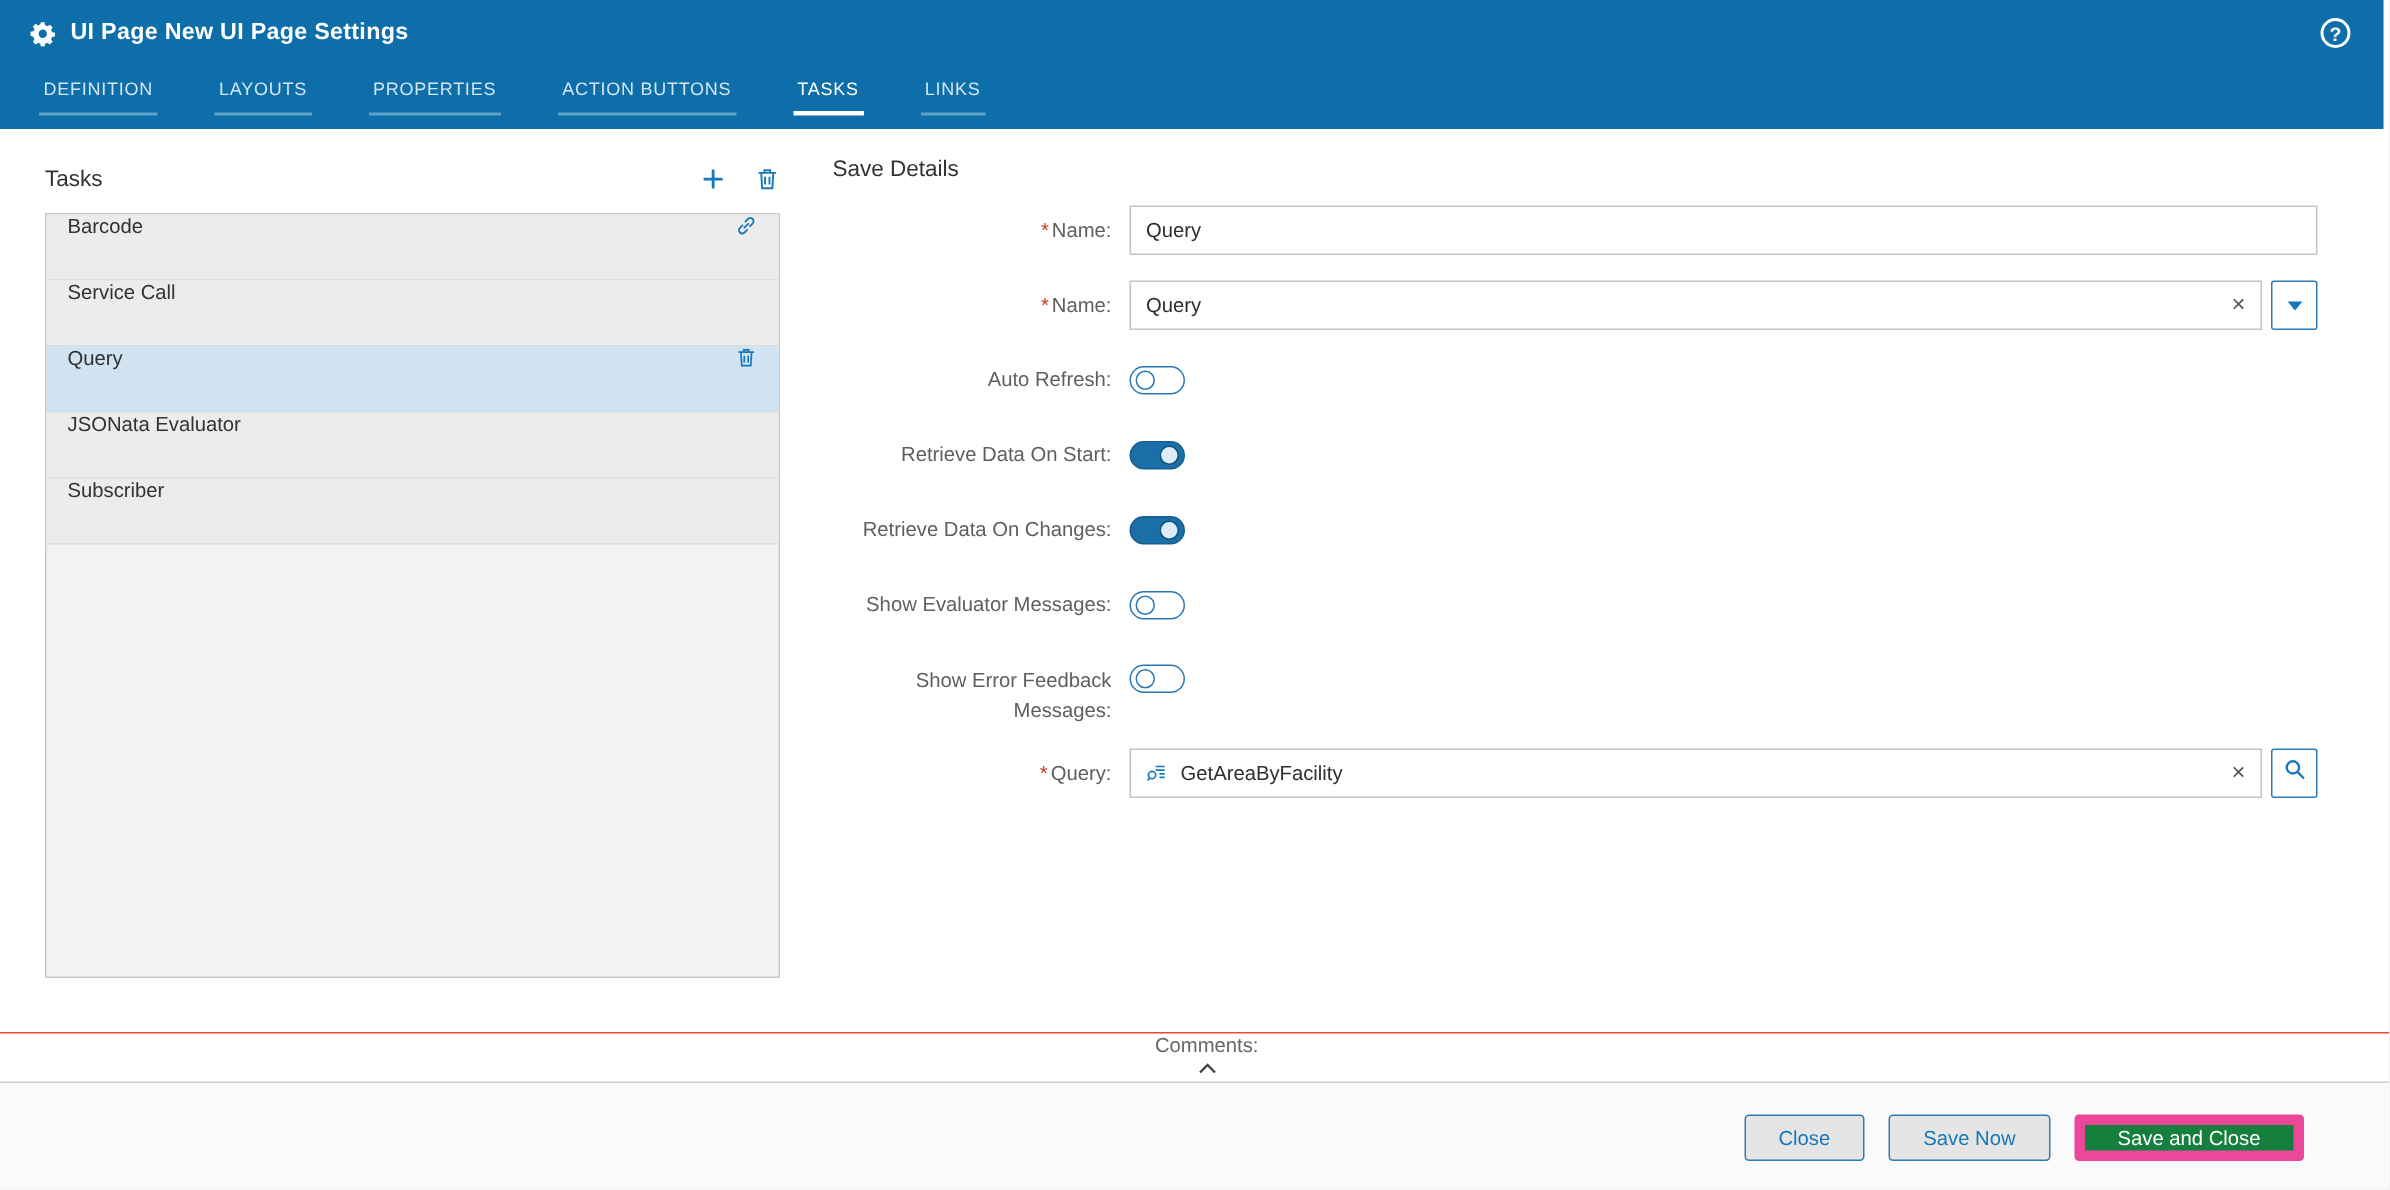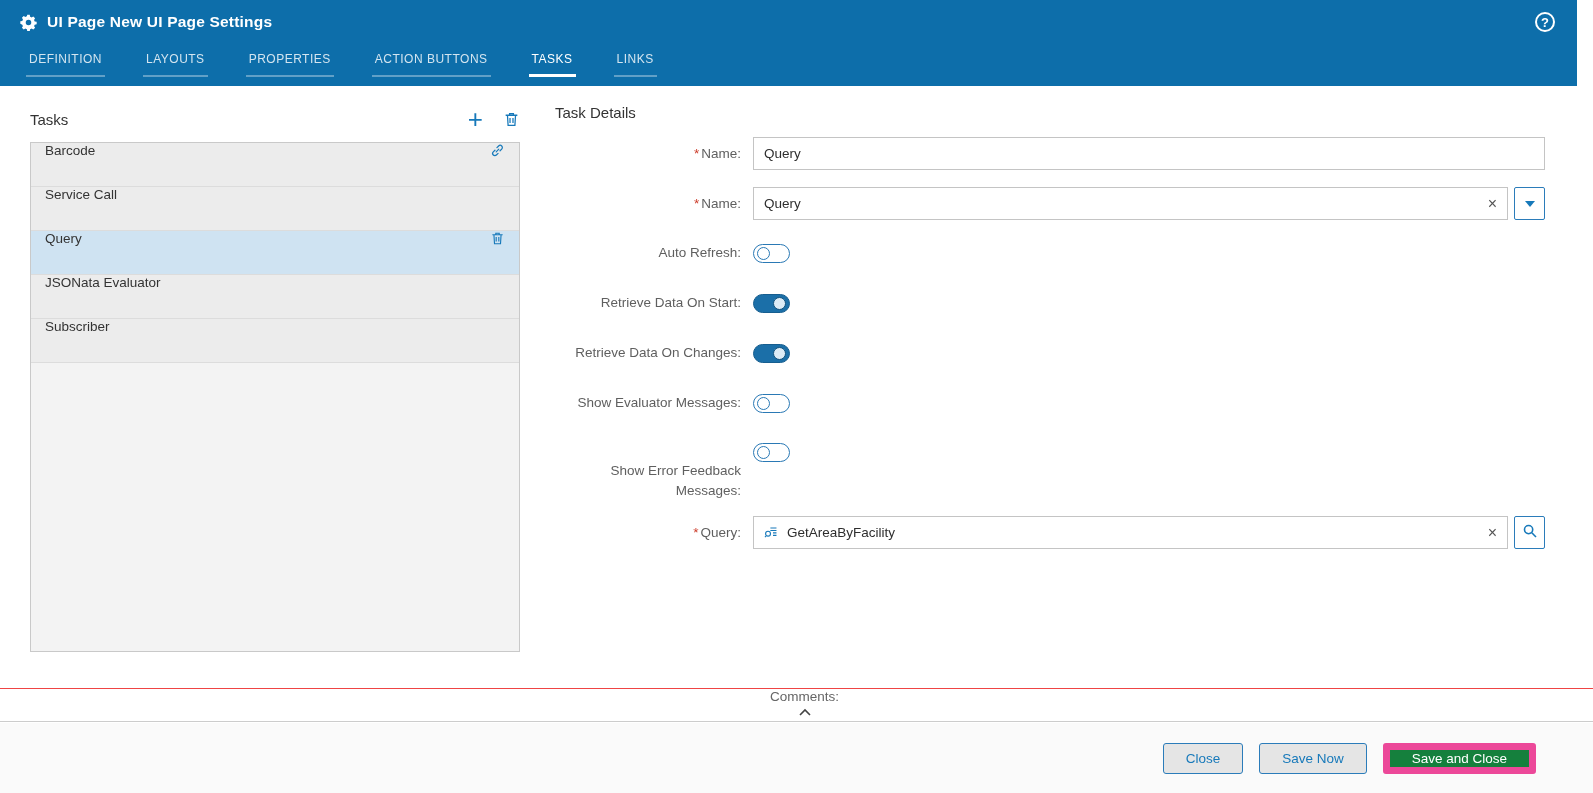--- a/index.html
+++ b/index.html
@@ -1,21 +1,21 @@
 <!DOCTYPE html>
 <html><head>
 <meta charset="utf-8">
 <style>
   * { box-sizing: border-box; }
   html,body { margin:0; padding:0; background:#e9e9e9; }
   body { font-family:"Liberation Sans","DejaVu Sans",sans-serif; }
   .page { position:relative; width:1593px; height:793px; background:#fff; overflow:hidden; }
 
   
-  .topbar { position:absolute; top:0; left:0; right:16px; height:86px; background:#0d6eaa; }
+  .topbar { position:absolute; top:0; left:0; right:4px; height:86px; background:#0d6eaa; }
   .title-row { display:flex; align-items:center; height:44px; padding:0 20px; color:#fff; }
   .gear { width:17px; height:17px; display:flex; }
   .app-title { font-size:15.5px; font-weight:700; margin-left:10px; letter-spacing:.2px; }
   .help-btn { position:absolute; right:22px; top:12px; width:20px; height:20px; border:2px solid #fff;
               border-radius:50%; color:#fff; font-size:13px; font-weight:700; display:flex;
               align-items:center; justify-content:center; cursor:pointer; }
   .tabs { display:flex; gap:38px; padding-left:26px; margin-top:2px; }
   .tab { color:rgba(255,255,255,.82); font-size:12px; letter-spacing:.5px; padding:6px 3px 9px;
          border-bottom:2px solid rgba(255,255,255,.35); cursor:pointer; white-space:nowrap; }
   .tab.active { color:#fff; border-bottom:3px solid #fff; padding-bottom:8px; }
@@ -40,21 +40,21 @@
   .details-title { font-size:15px; color:#333; margin-bottom:16px; }
 
   .f-row { display:flex; align-items:center; }
   .f-label { width:198px; flex:none; text-align:right; padding-right:12px; font-size:13.5px;
              color:#5f5f5f; line-height:1.45; }
   .req { color:#cc3a28; margin-right:2px; }
   .row-name { margin-bottom:17px; }
   .row-type { margin-bottom:23px; }
   .row-toggle { margin-bottom:30px; height:20px; }
   .row-error { margin-bottom:16px; align-items:flex-start; }
-  .row-error .f-label { margin-top:18px; }
+  .row-error .f-label { margin-top:1px; }
 
   .text-input { flex:1; height:33px; border:1px solid #c4c4c4; background:#fff; display:flex;
                 align-items:center; padding:0 10px; font-size:13.5px; color:#2e2e2e; position:relative; }
   .clear-x { position:absolute; right:10px; color:#555; font-size:16px; cursor:pointer; line-height:1; }
   .side-btn { width:31px; height:33px; margin-left:6px; border:1px solid #2b7cba; border-radius:2px;
               background:#fff; display:flex; align-items:center; justify-content:center; cursor:pointer; }
   .caret-down { width:0; height:0; border-left:5px solid transparent; border-right:5px solid transparent;
                 border-top:6px solid #1779ba; }
   .field-icon { display:flex; margin-right:8px; flex:none; }
 
@@ -149,21 +149,21 @@
         <div class="task-row">
           <span class="row-label">JSONata Evaluator</span>
         </div>
         <div class="task-row">
           <span class="row-label">Subscriber</span>
         </div>
       </div>
     </div>
 
     <div class="right-panel">
-      <div class="details-title">Task Details</div>
+      <div class="details-title">Save Details</div>
 
       <div class="f-row row-name">
         <span class="f-label"><span class="req">*</span><span>Name:</span></span>
         <div class="text-input">
           <span>Query</span>
         </div>
       </div>
 
       <div class="f-row row-type">
         <span class="f-label"><span class="req">*</span><span>Name:</span></span>

